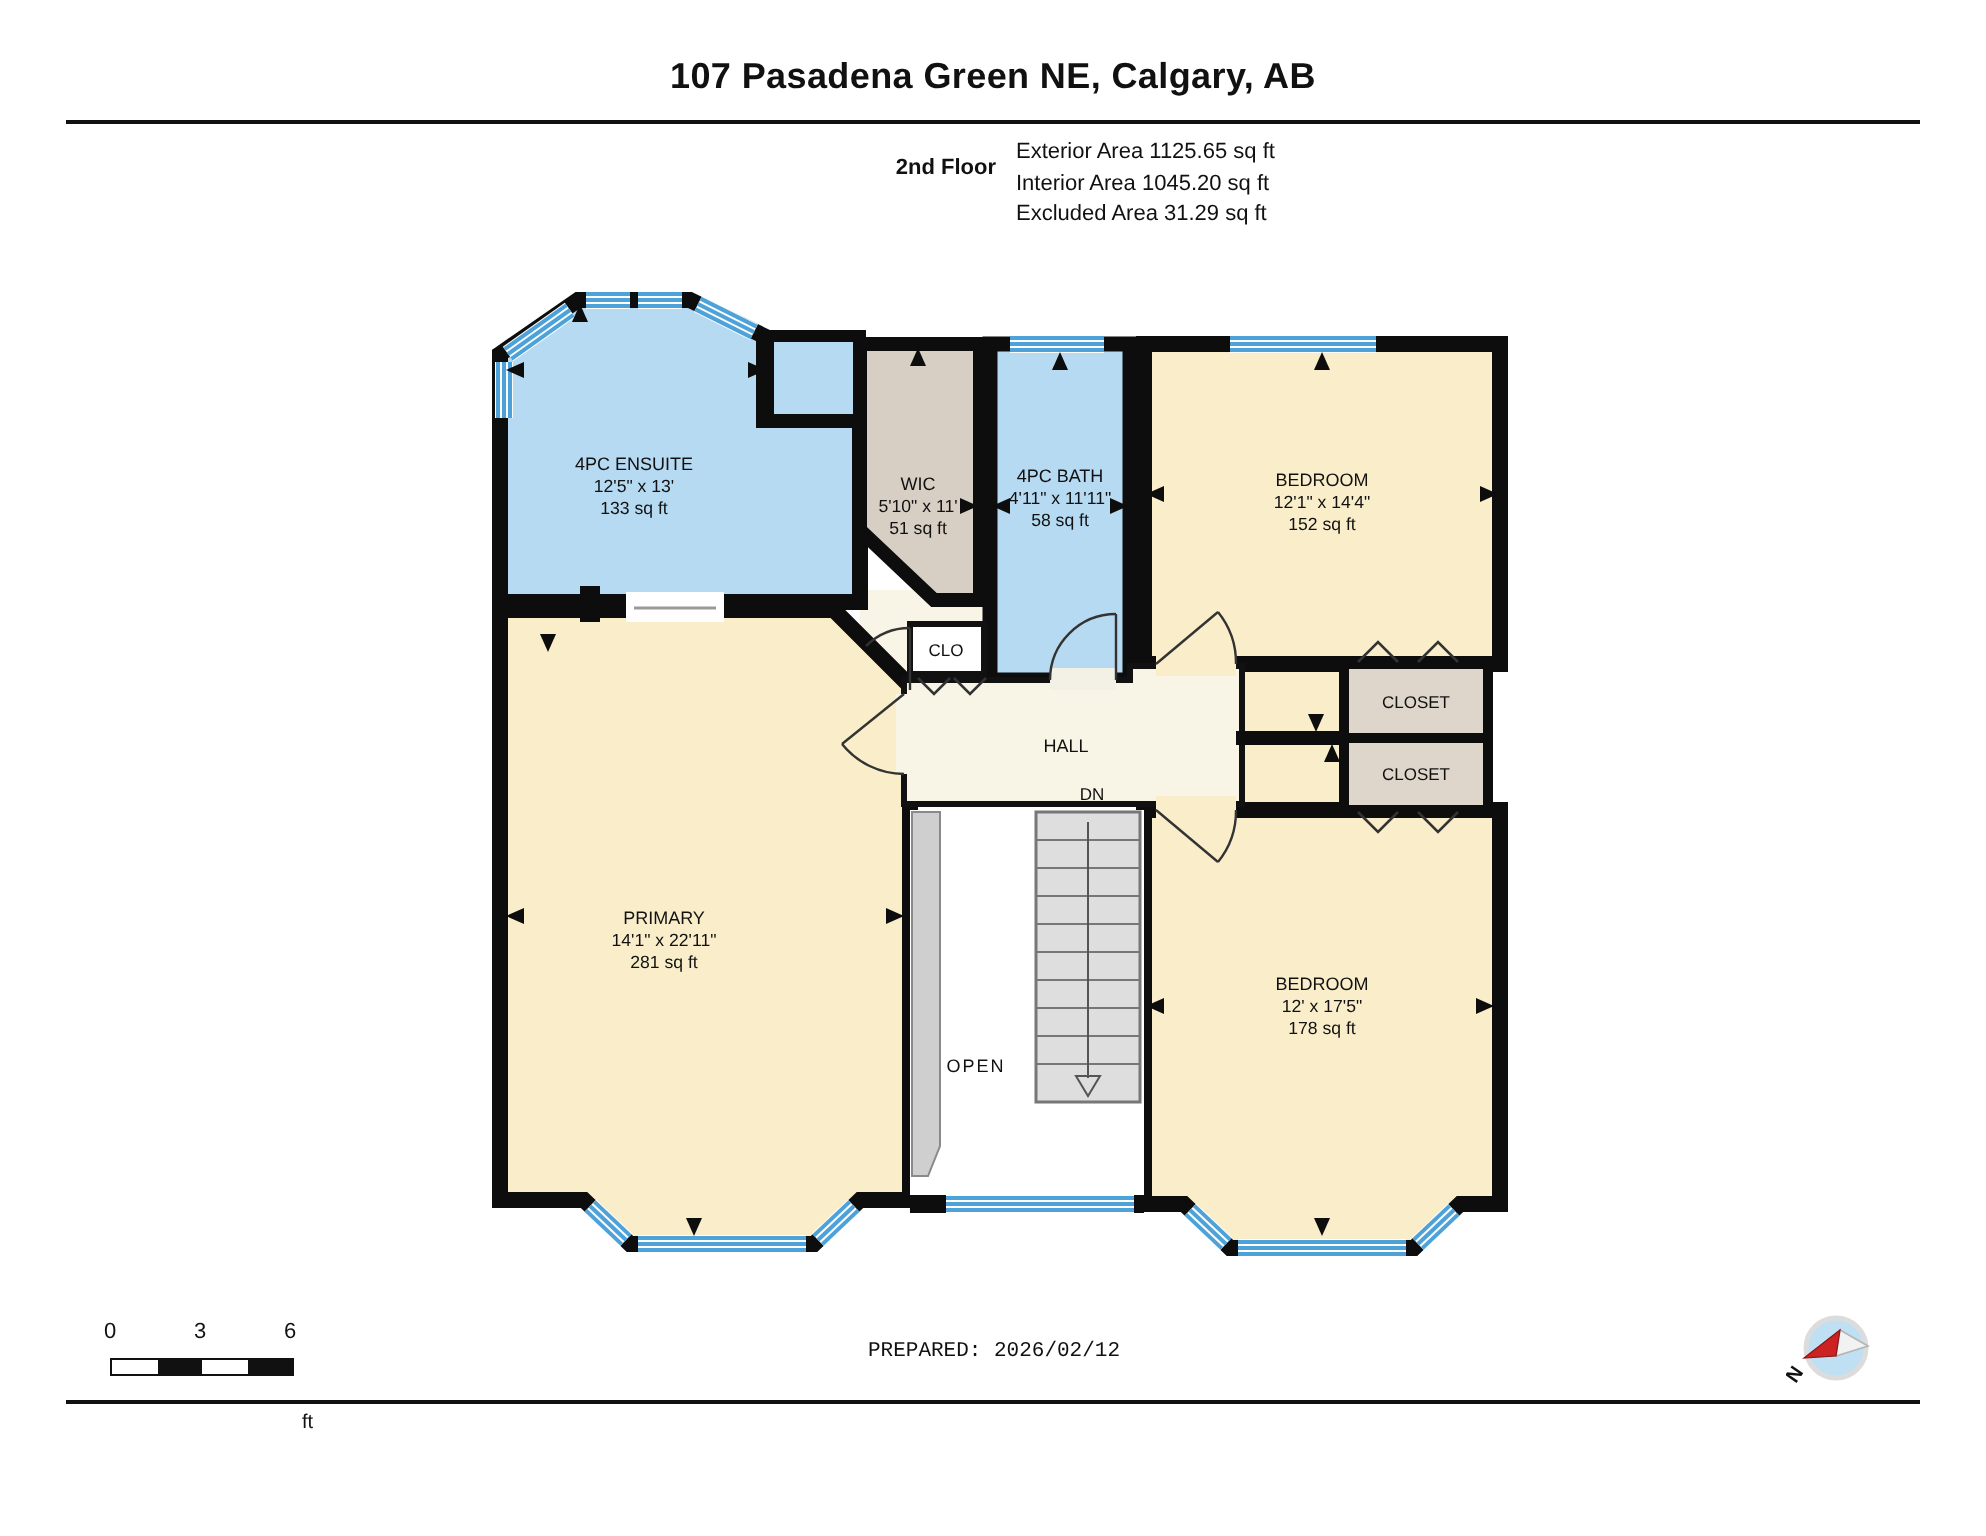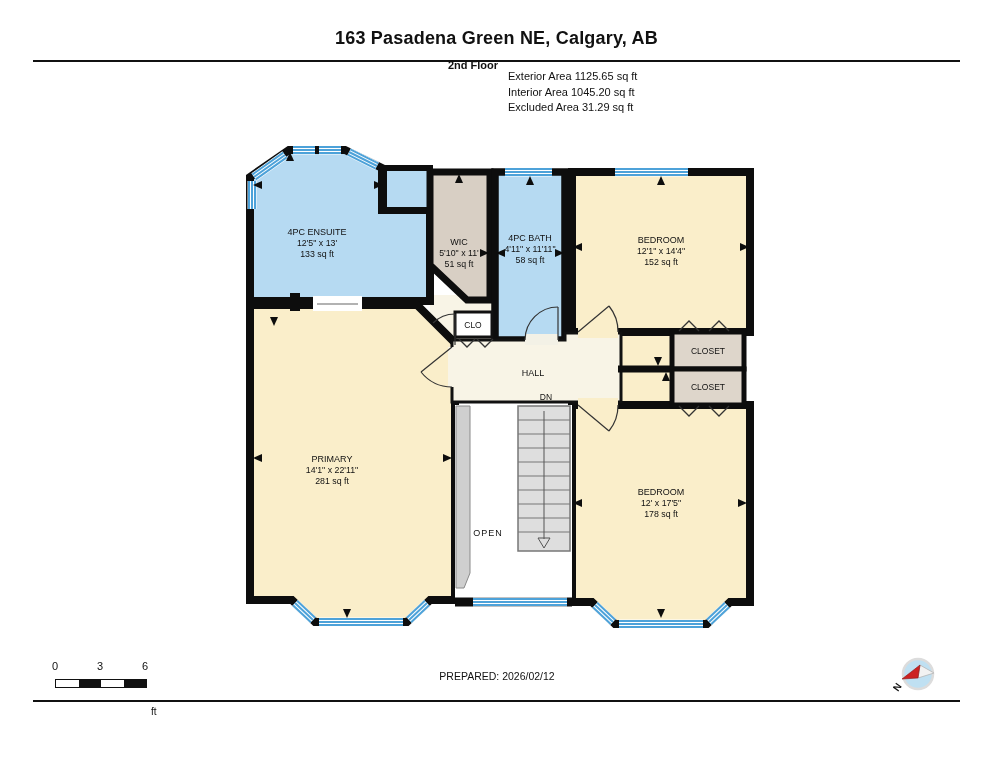--- a/index.html
+++ b/index.html
@@ -1,46 +1,46 @@
 <!DOCTYPE html>
 <html><head>
 <meta charset="utf-8">
 <style>
   html,body{margin:0;padding:0;background:#fff;}
   #page{position:relative;width:993px;height:768px;background:#ffffff;overflow:hidden;
         font-family:"Liberation Sans", sans-serif;color:#111;}
   .abs{position:absolute;}
   #title{top:28px;left:0;width:993px;text-align:center;font-size:18px;font-weight:bold;letter-spacing:.2px;}
   #rule-top{top:60px;left:33px;width:927px;height:2px;background:#111;}
-  #floor-label{top:59px;left:398px;width:100px;text-align:right;font-size:11px;font-weight:bold;}
+  #floor-label{top:78px;left:398px;width:100px;text-align:right;font-size:11px;font-weight:bold;}
   #area-lines{top:69px;left:508px;font-size:11px;line-height:15.5px;}
   
   #scale-nums{top:660px;left:0;font-size:11px;}
   .snum{position:absolute;width:20px;text-align:center;top:0;}
   #scale-bar{top:679px;left:55px;width:90px;height:7px;border:1px solid #111;display:flex;}
   #scale-bar span{flex:1 1 auto;height:100%;}
   .seg-w{background:#fff;} .seg-b{background:#111;}
   #scale-unit{top:676px;left:151px;font-size:10px;margin-top:30px;}
-  #prepared{top:670px;left:377px;width:240px;text-align:center;font-size:10.5px;}
+  #prepared{top:670px;left:377px;width:240px;text-align:center;font-size:10.5px;font-family:Liberation Mono, monospace;}
   #compass{top:652px;left:893px;width:48px;height:48px;}
   #rule-bottom{top:700px;left:33px;width:927px;height:2px;background:#111;}
   #disclaimer{top:711px;left:35px;width:930px;font-size:9.3px;color:#111;}
   
   #plan{top:135px;left:237px;width:520px;height:500px;}
   .room-name{font-size:9px;fill:#111;}
   .room-dim{font-size:8.8px;fill:#111;}
   .small-lab{font-size:8.5px;fill:#111;}
   text{font-family:"Liberation Sans", sans-serif;text-anchor:middle;}
 </style>
 </head>
 <body>
 
 <div id="page">
 
-  <div class="abs" id="title">163 Pasadena Green NE, Calgary, AB</div>
+  <div class="abs" id="title">107 Pasadena Green NE, Calgary, AB</div>
   <div class="abs" id="rule-top"></div>
   <div class="abs" id="floor-label">2nd Floor</div>
   <div class="abs" id="area-lines">
     <div>Exterior Area 1125.65 sq ft</div>
     <div>Interior Area 1045.20 sq ft</div>
     <div>Excluded Area 31.29 sq ft</div>
   </div>
 
   <svg class="abs" id="plan" viewBox="0 0 520 500">
 

